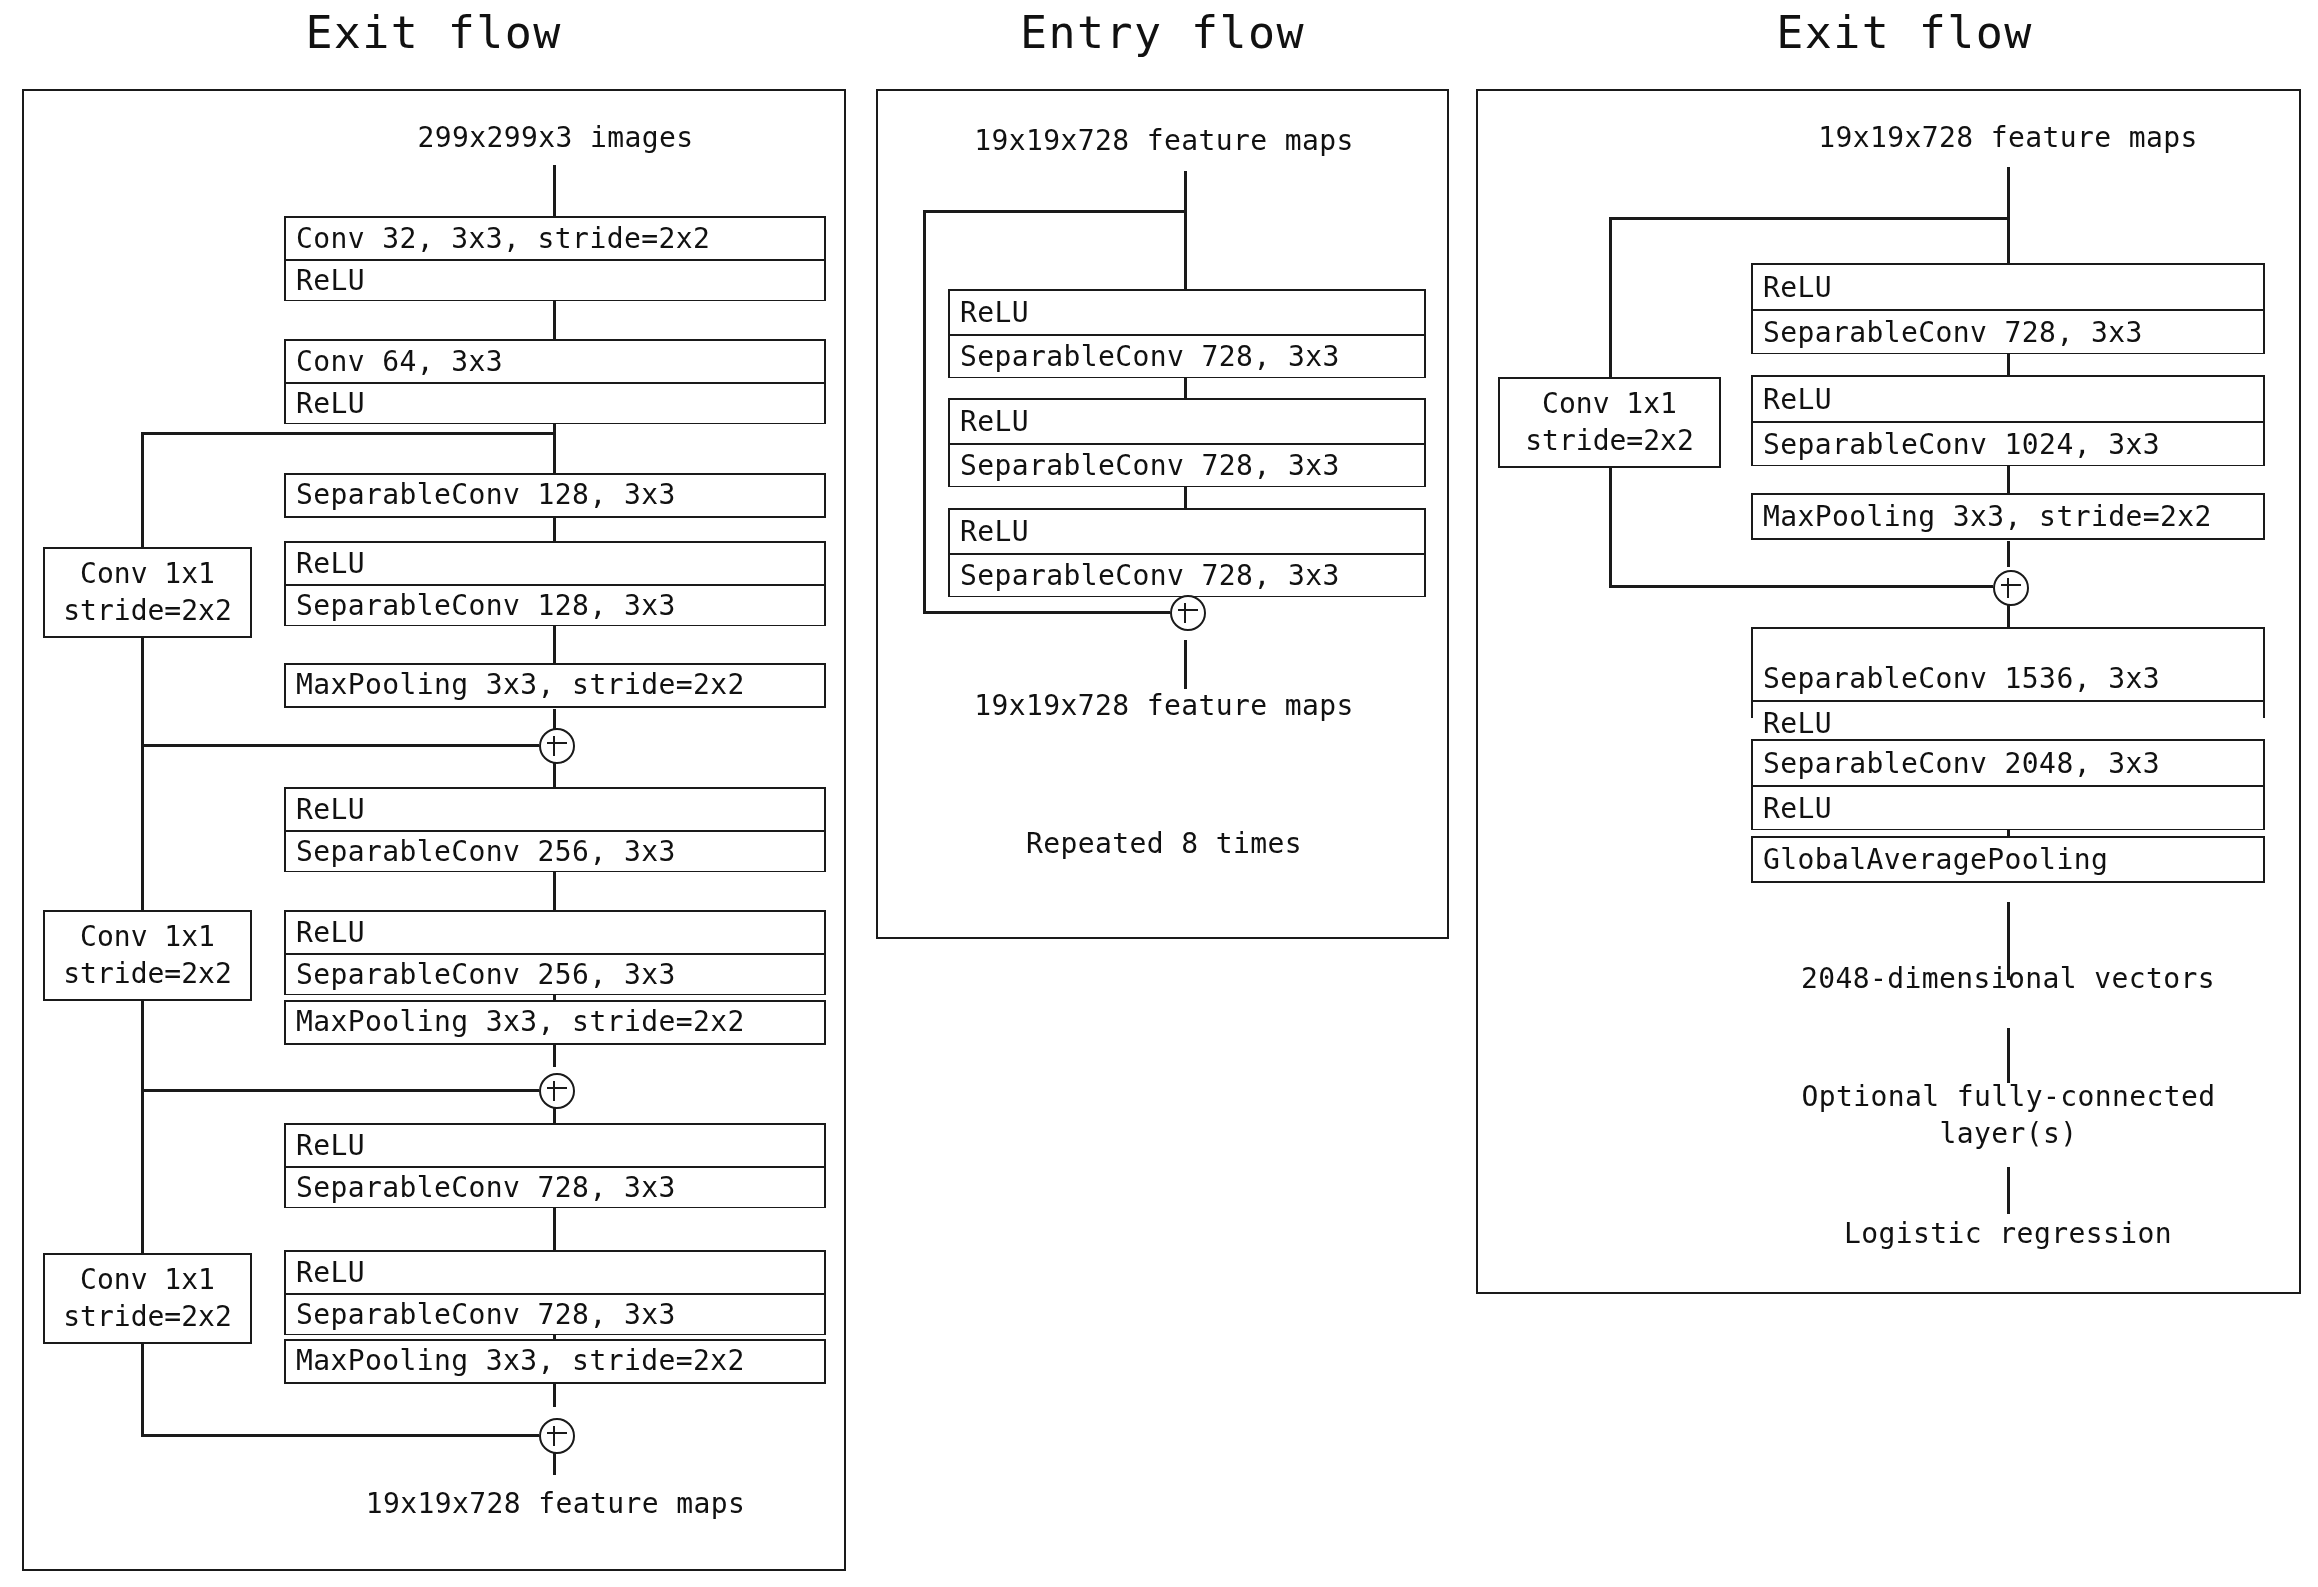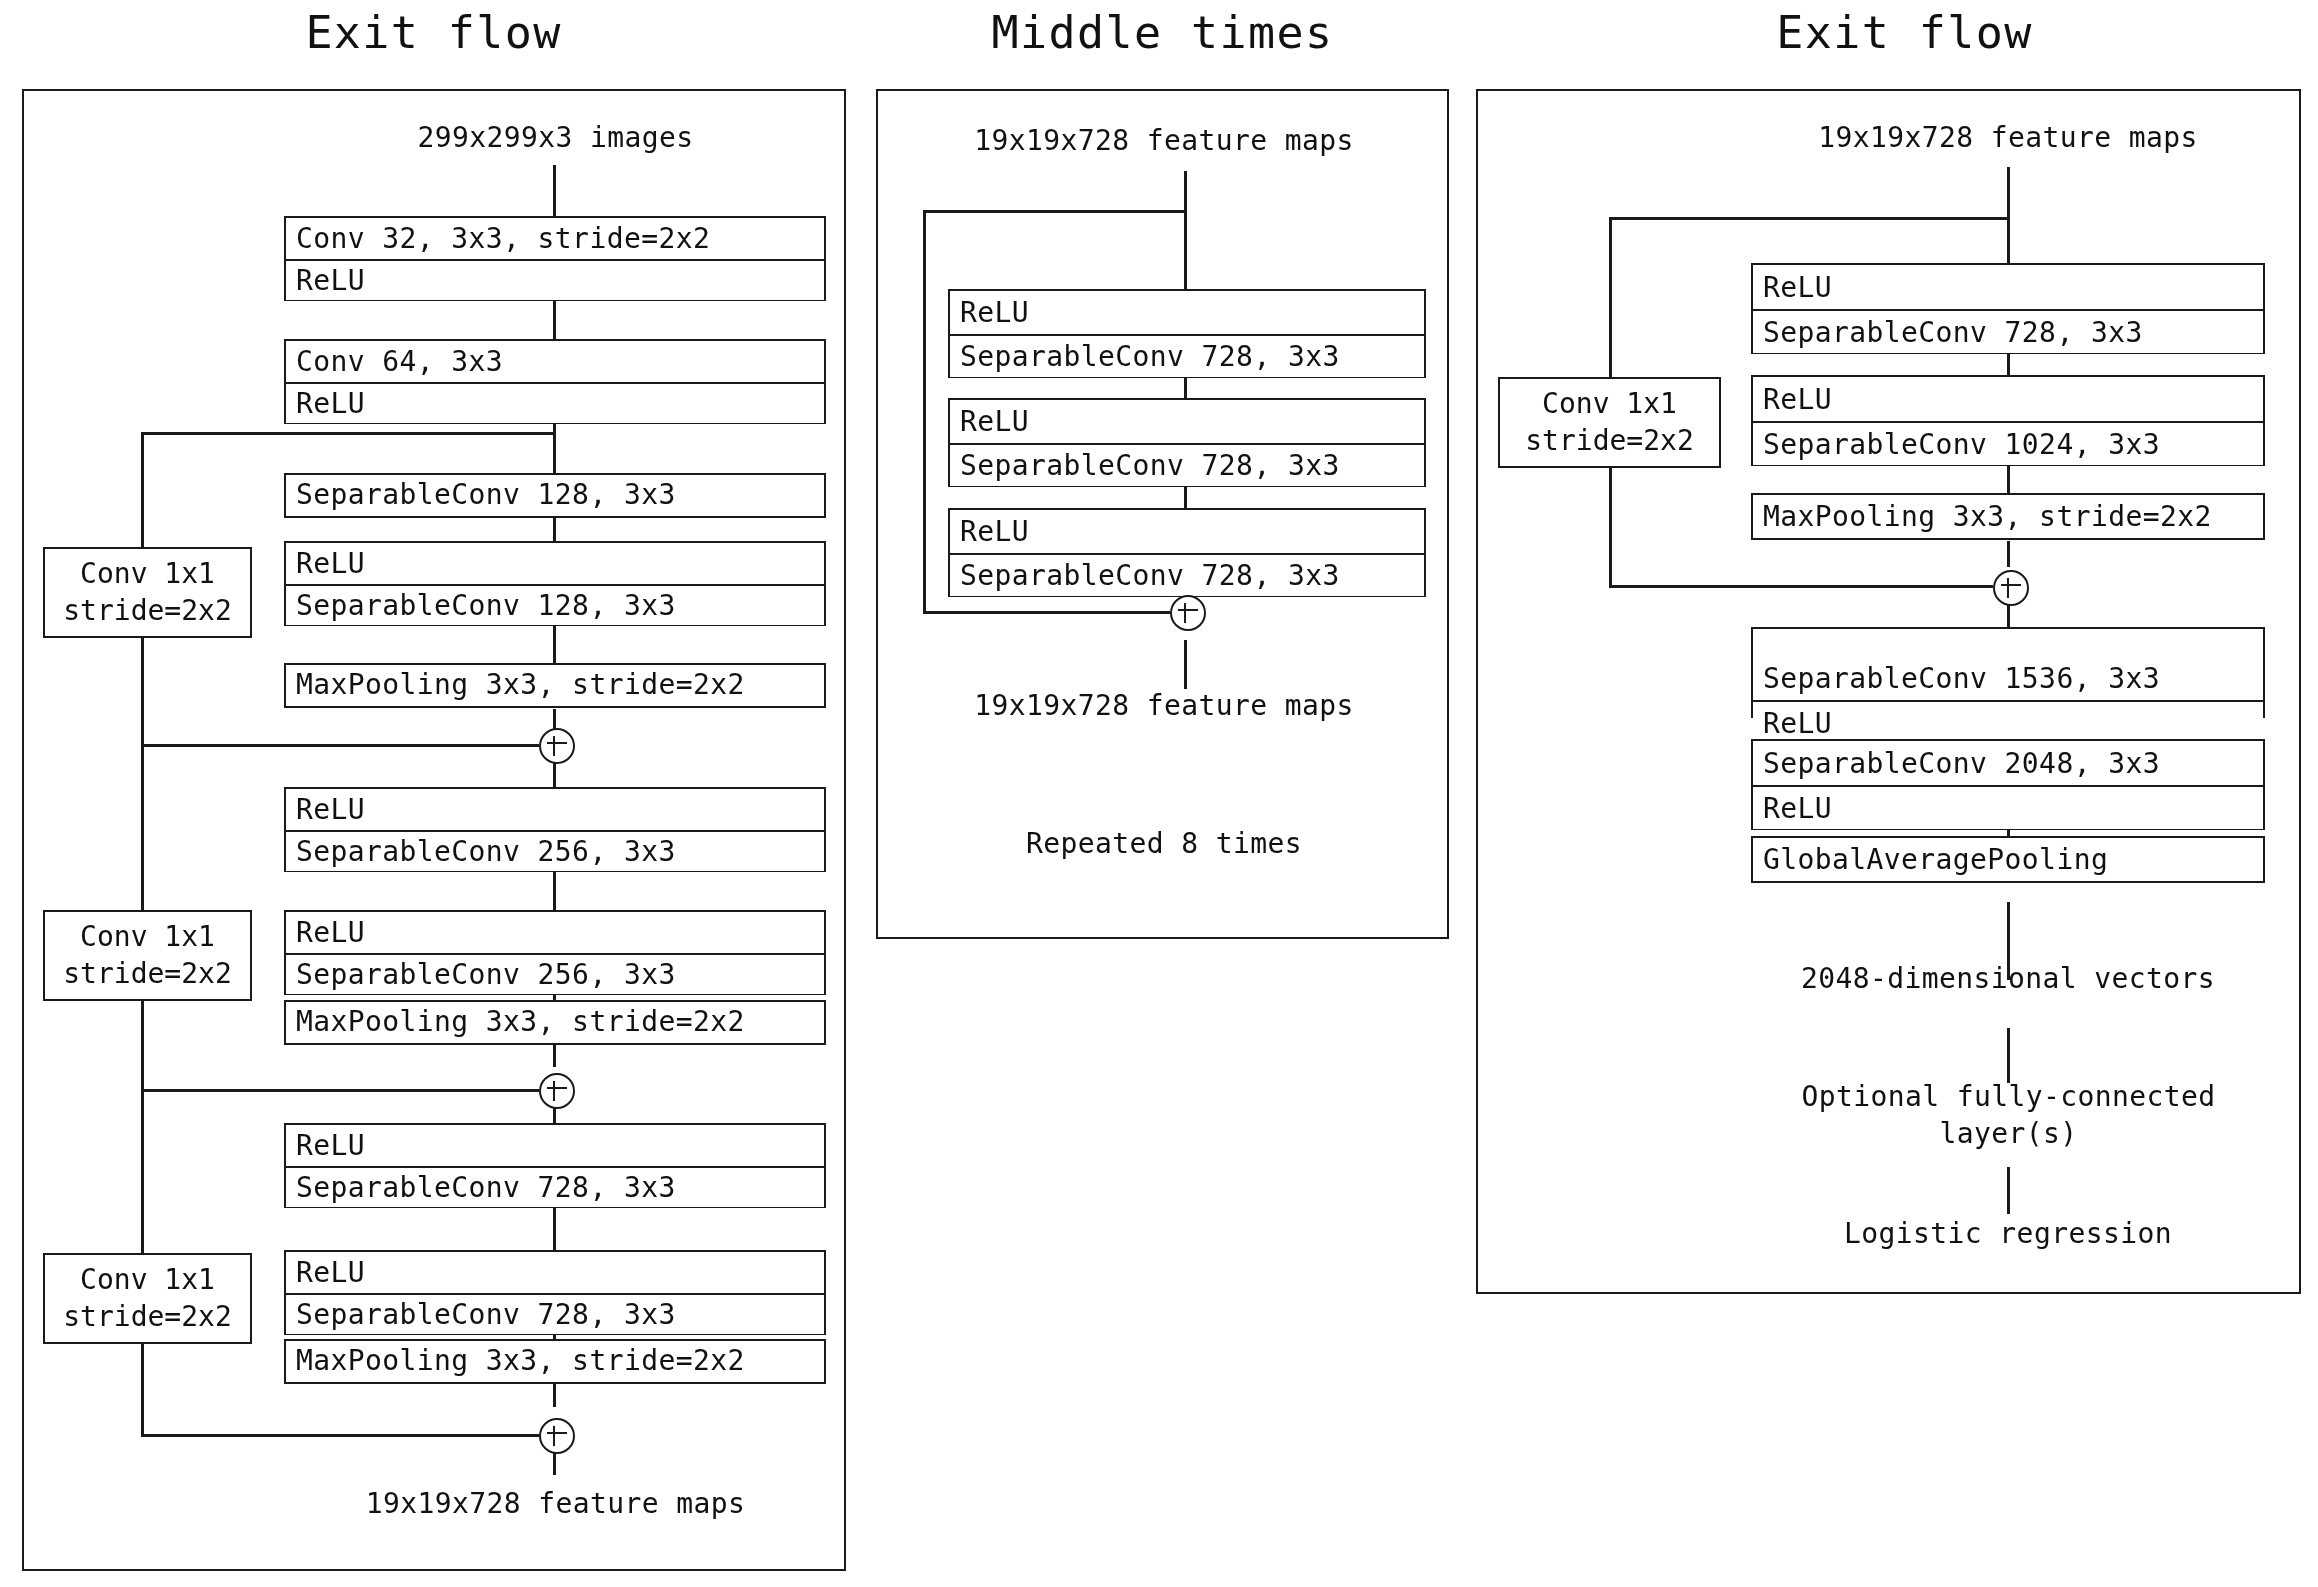--- a/index.html
+++ b/index.html
@@ -213,21 +213,21 @@
     <span>Conv 1x1</span>
     <span>stride=2x2</span>
   </div>
 
   <div class="plus" style="left:539px; top:728px;"></div>
   <div class="plus" style="left:539px; top:1073px;"></div>
   <div class="plus" style="left:539px; top:1418px;"></div>
 
   <div class="caption" style="left:285px; top:1487px; width:541px;">19x19x728 feature maps</div>
 
-  <div class="flow-title" style="left:876px; top:5.8px; width:573px;">Middle times</div>
+  <div class="flow-title" style="left:876px; top:5.8px; width:573px;">Entry flow</div>
 
   <div class="panel" style="left:876px; top:89px; width:573px; height:850px;"></div>
 
   <div class="caption" style="left:898px; top:124px; width:532px;">19x19x728 feature maps</div>
 
   <div class="vline" style="left:1184px; top:171px; height:121px;"></div>
   <div class="vline" style="left:1184px; top:377px; height:33px;"></div>
   <div class="vline" style="left:1184px; top:486px; height:33px;"></div>
   <div class="vline" style="left:1184px; top:595px; height:29px;"></div>
   <div class="vline" style="left:1184px; top:640px; height:49px;"></div>

